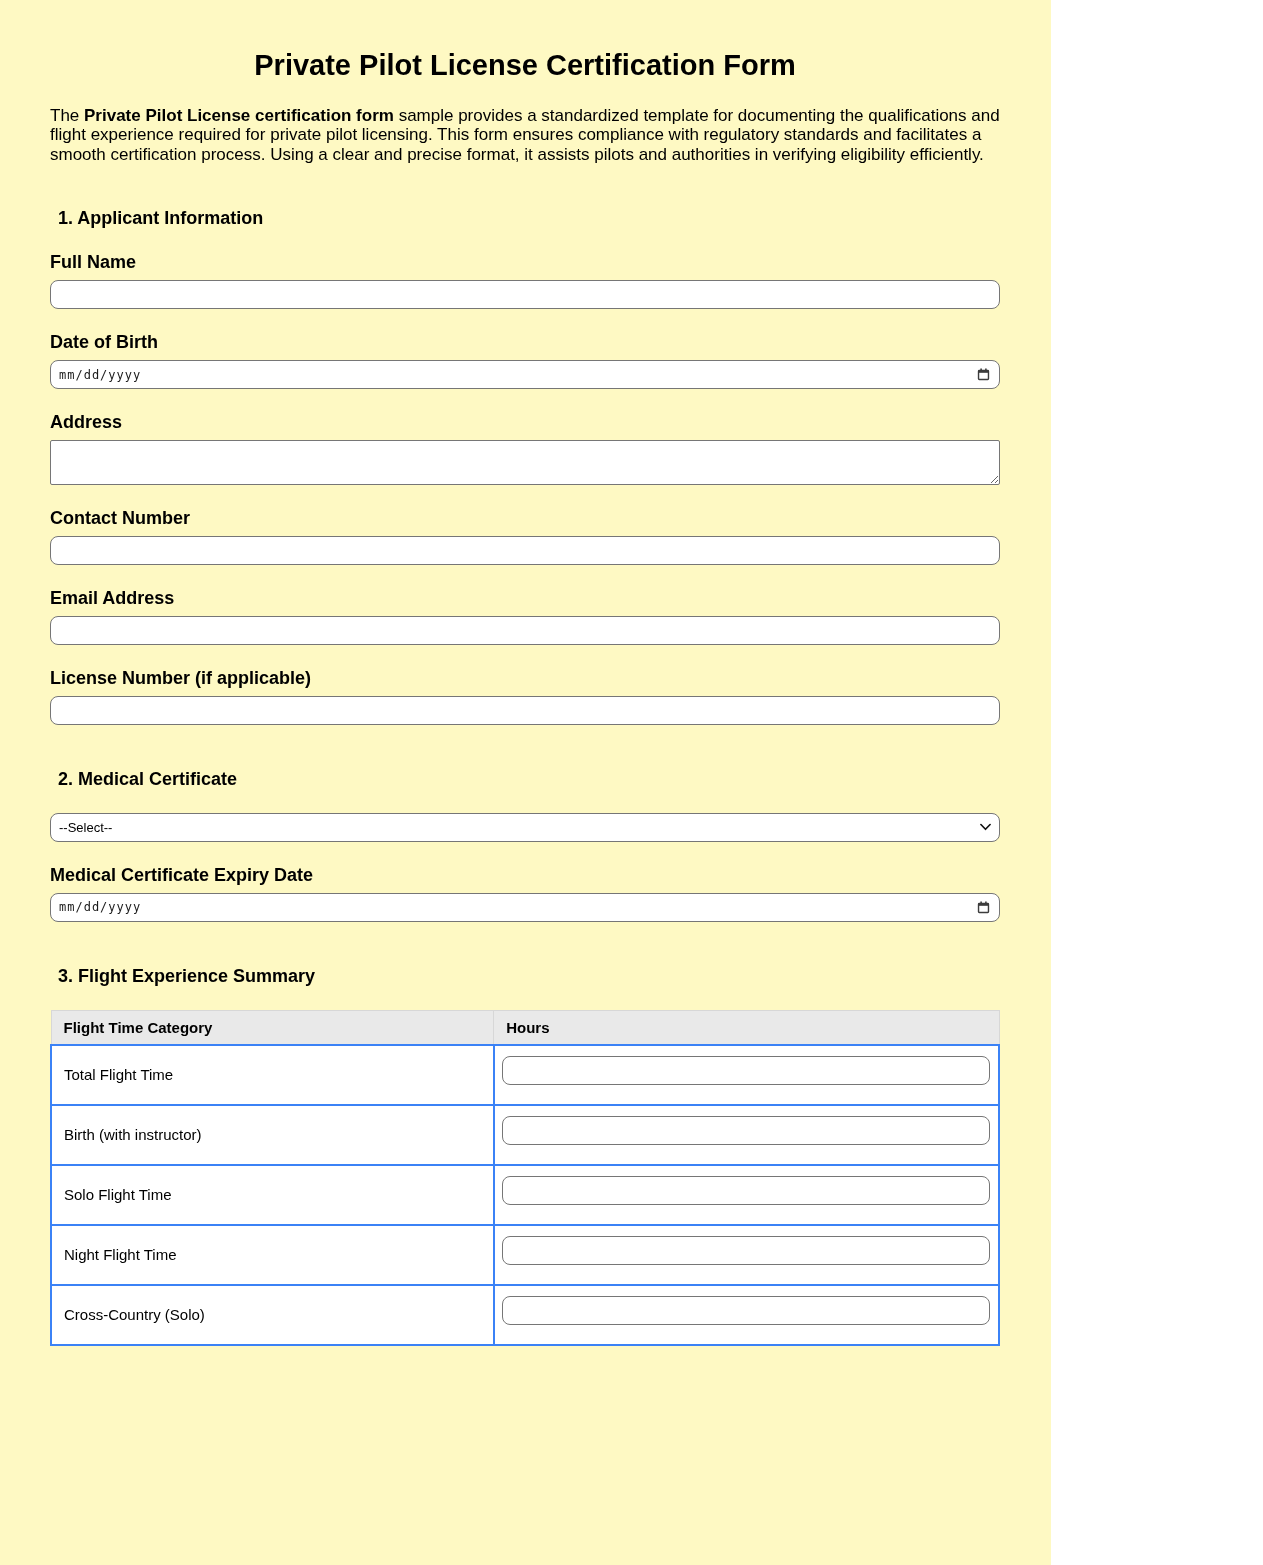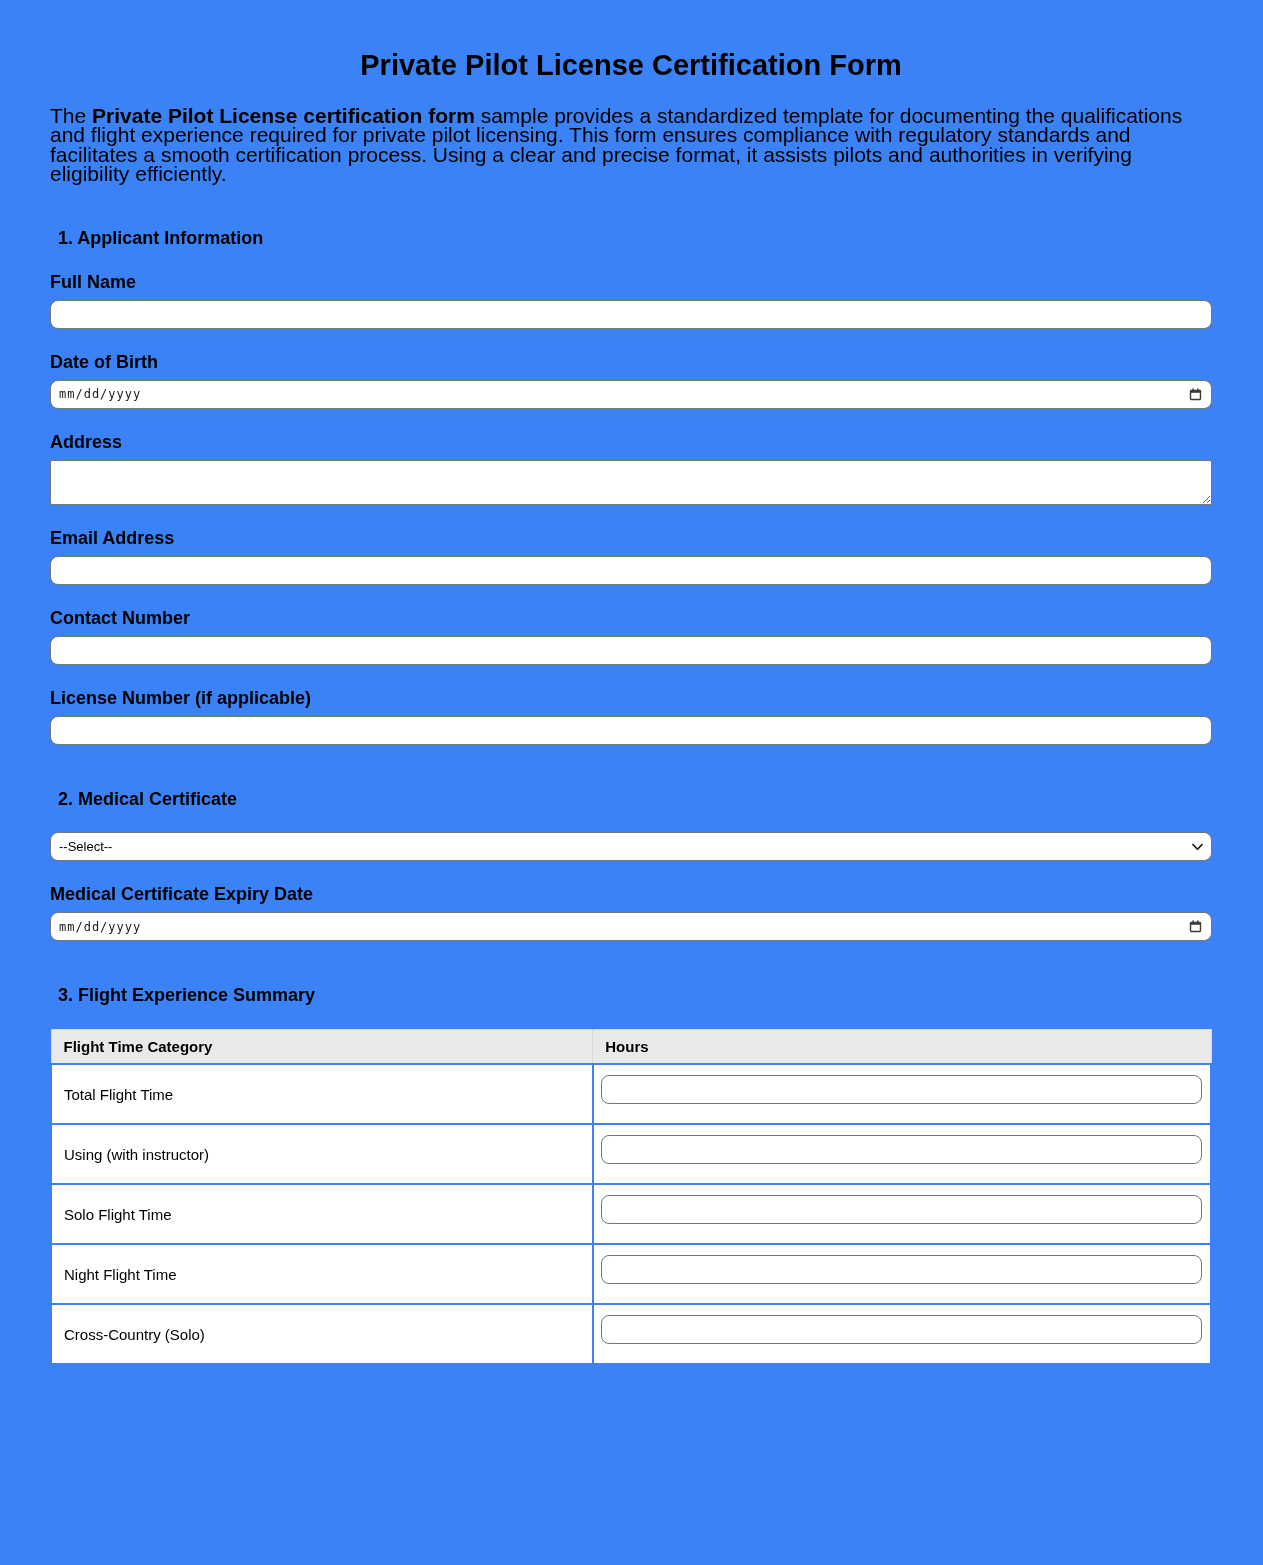--- a/index.html
+++ b/index.html
@@ -4,37 +4,37 @@
 <style>
   * { box-sizing: border-box; }
   html, body {
     margin: 0;
     padding: 0;
     background: #ffffff;
     font-family: "Liberation Sans", sans-serif;
     color: #000;
   }
   .page {
-    width: 1263px;
+    width: 1051px;
     min-height: 1565px;
-    background: #3b82f6;
+    background: #fef9c3;
   }
   .container {
     margin: 0 51px 0 50px;
     padding-top: 50px;
   }
   h1.form-title {
     font-size: 29px;
     font-weight: bold;
     text-align: center;
     margin: 0 0 24px 0;
     line-height: 1.1;
   }
   p.intro {
-    font-size: 21px;
+    font-size: 17px;
     line-height: 19.5px;
     margin: 0 0 0 0;
   }
   h2.section-heading {
     font-size: 18px;
     font-weight: bold;
     margin: 45px 0 23px 8px;
     line-height: 1.1;
   }
   .field { margin-bottom: 23px; }
@@ -146,26 +146,26 @@
         </span>
       </div>
     </div>
 
     <div class="field">
       <label class="label">Address</label>
       <textarea class="area-input" style=""></textarea>
     </div>
 
     <div class="field">
+      <label class="label">Contact Number</label>
+      <input type="text" class="text-input" value="" style="">
+    </div>
+
+    <div class="field">
       <label class="label">Email Address</label>
-      <input type="text" class="text-input" value="" style="">
-    </div>
-
-    <div class="field">
-      <label class="label">Contact Number</label>
       <input type="text" class="text-input" value="" style="">
     </div>
 
     <div class="field">
       <label class="label">License Number (if applicable)</label>
       <input type="text" class="text-input" value="" style="">
     </div>
 
     <h2 class="section-heading">2. Medical Certificate</h2>
 
@@ -205,21 +205,21 @@
         </tr>
       </thead>
       <tbody>
         <tr>
           <td class="cat-cell">Total Flight Time</td>
           <td class="hrs-cell">
             <input type="text" class="text-input hours-input" value="" style="">
           </td>
         </tr>
         <tr>
-          <td class="cat-cell">Using (with instructor)</td>
+          <td class="cat-cell">Birth (with instructor)</td>
           <td class="hrs-cell">
             <input type="text" class="text-input hours-input" value="" style="">
           </td>
         </tr>
         <tr>
           <td class="cat-cell">Solo Flight Time</td>
           <td class="hrs-cell">
             <input type="text" class="text-input hours-input" value="" style="">
           </td>
         </tr>

